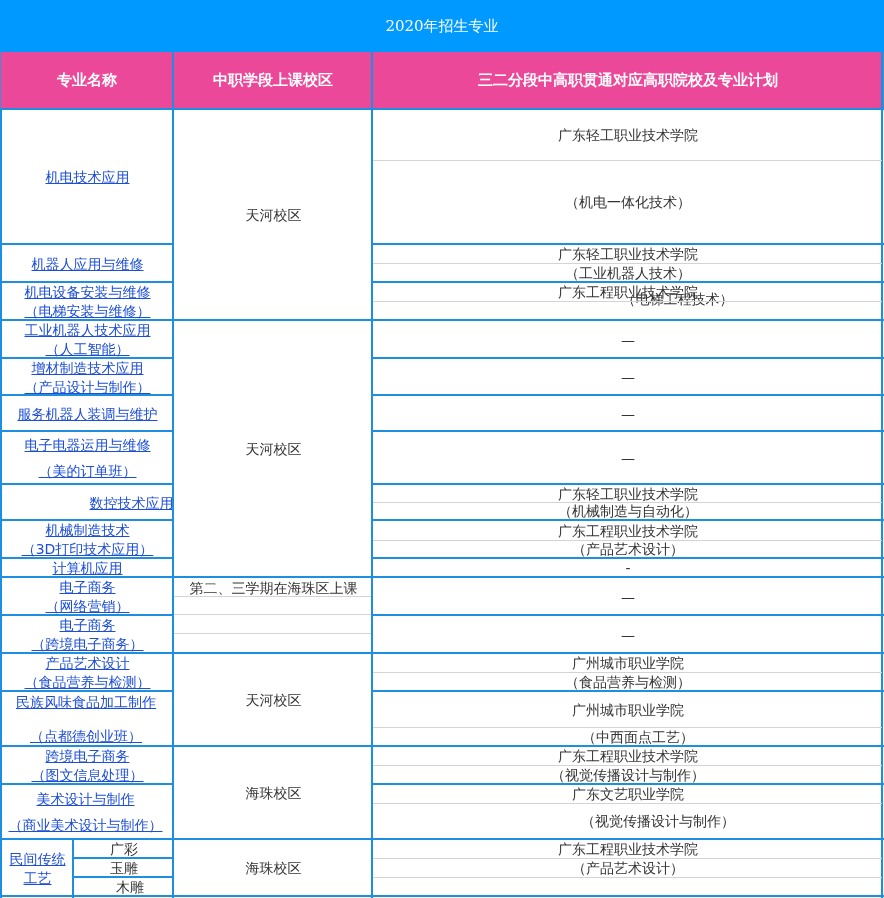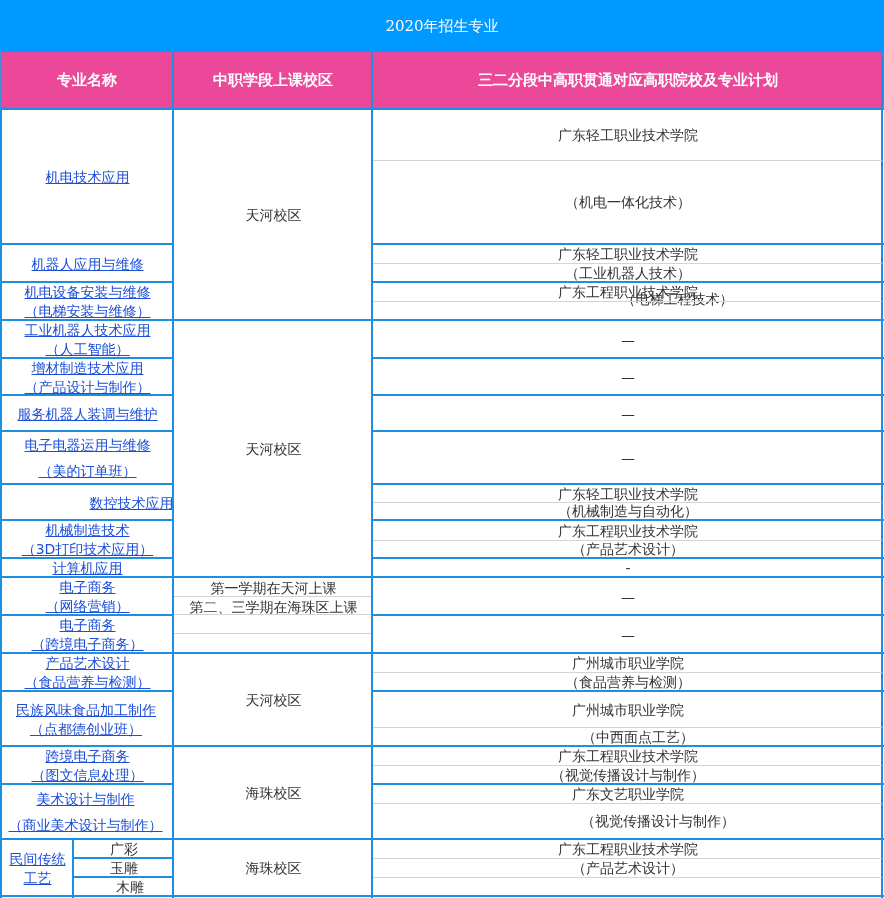--- a/index.html
+++ b/index.html
@@ -70,21 +70,21 @@
   <span class="link">（网络营销）</span>
 </div>
 <div class="abs cell" style="left:2px;top:617px;width:171px;height:36px;">
   <span class="link">电子商务</span>
   <span class="link">（跨境电子商务）</span>
 </div>
 <div class="abs cell" style="left:2px;top:655px;width:171px;height:36px;">
   <span class="link">产品艺术设计</span>
   <span class="link">（食品营养与检测）</span>
 </div>
-<div class="abs cell" style="left:2px;top:693px;width:168px;height:53px;justify-content:center;">
+<div class="abs cell" style="left:2px;top:693px;width:168px;height:53px;justify-content:space-between;">
   <span class="link">民族风味食品加工制作</span>
   <span class="link">（点都德创业班）</span>
 </div>
 <div class="abs cell" style="left:2px;top:748px;width:171px;height:36px;">
   <span class="link">跨境电子商务</span>
   <span class="link">（图文信息处理）</span>
 </div>
 <div class="abs cell" style="left:2px;top:786px;width:167px;height:53px;justify-content:space-around;">
   <span class="link">美术设计与制作</span>
   <span class="link">（商业美术设计与制作）</span>
@@ -103,23 +103,20 @@
   <span class="txt">木雕</span>
 </div>
 
 <div class="abs cell" style="left:175px;top:111px;width:197px;height:209px;">
   <span class="txt">天河校区</span>
 </div>
 <div class="abs cell" style="left:175px;top:322px;width:197px;height:255px;">
   <span class="txt">天河校区</span>
 </div>
 <div class="abs" style="left:175px;top:579px;width:197px;height:74px;">
-  <div class="cell" style="height:19px;">
-      <span class="txt">第一学期在天河上课</span>
-    </div>
   <div class="cell" style="height:19px;">
       <span class="txt">第二、三学期在海珠区上课</span>
     </div>
 </div>
 <div class="abs cell" style="left:175px;top:655px;width:197px;height:91px;">
   <span class="txt">天河校区</span>
 </div>
 <div class="abs cell" style="left:175px;top:748px;width:197px;height:91px;">
   <span class="txt">海珠校区</span>
 </div>

